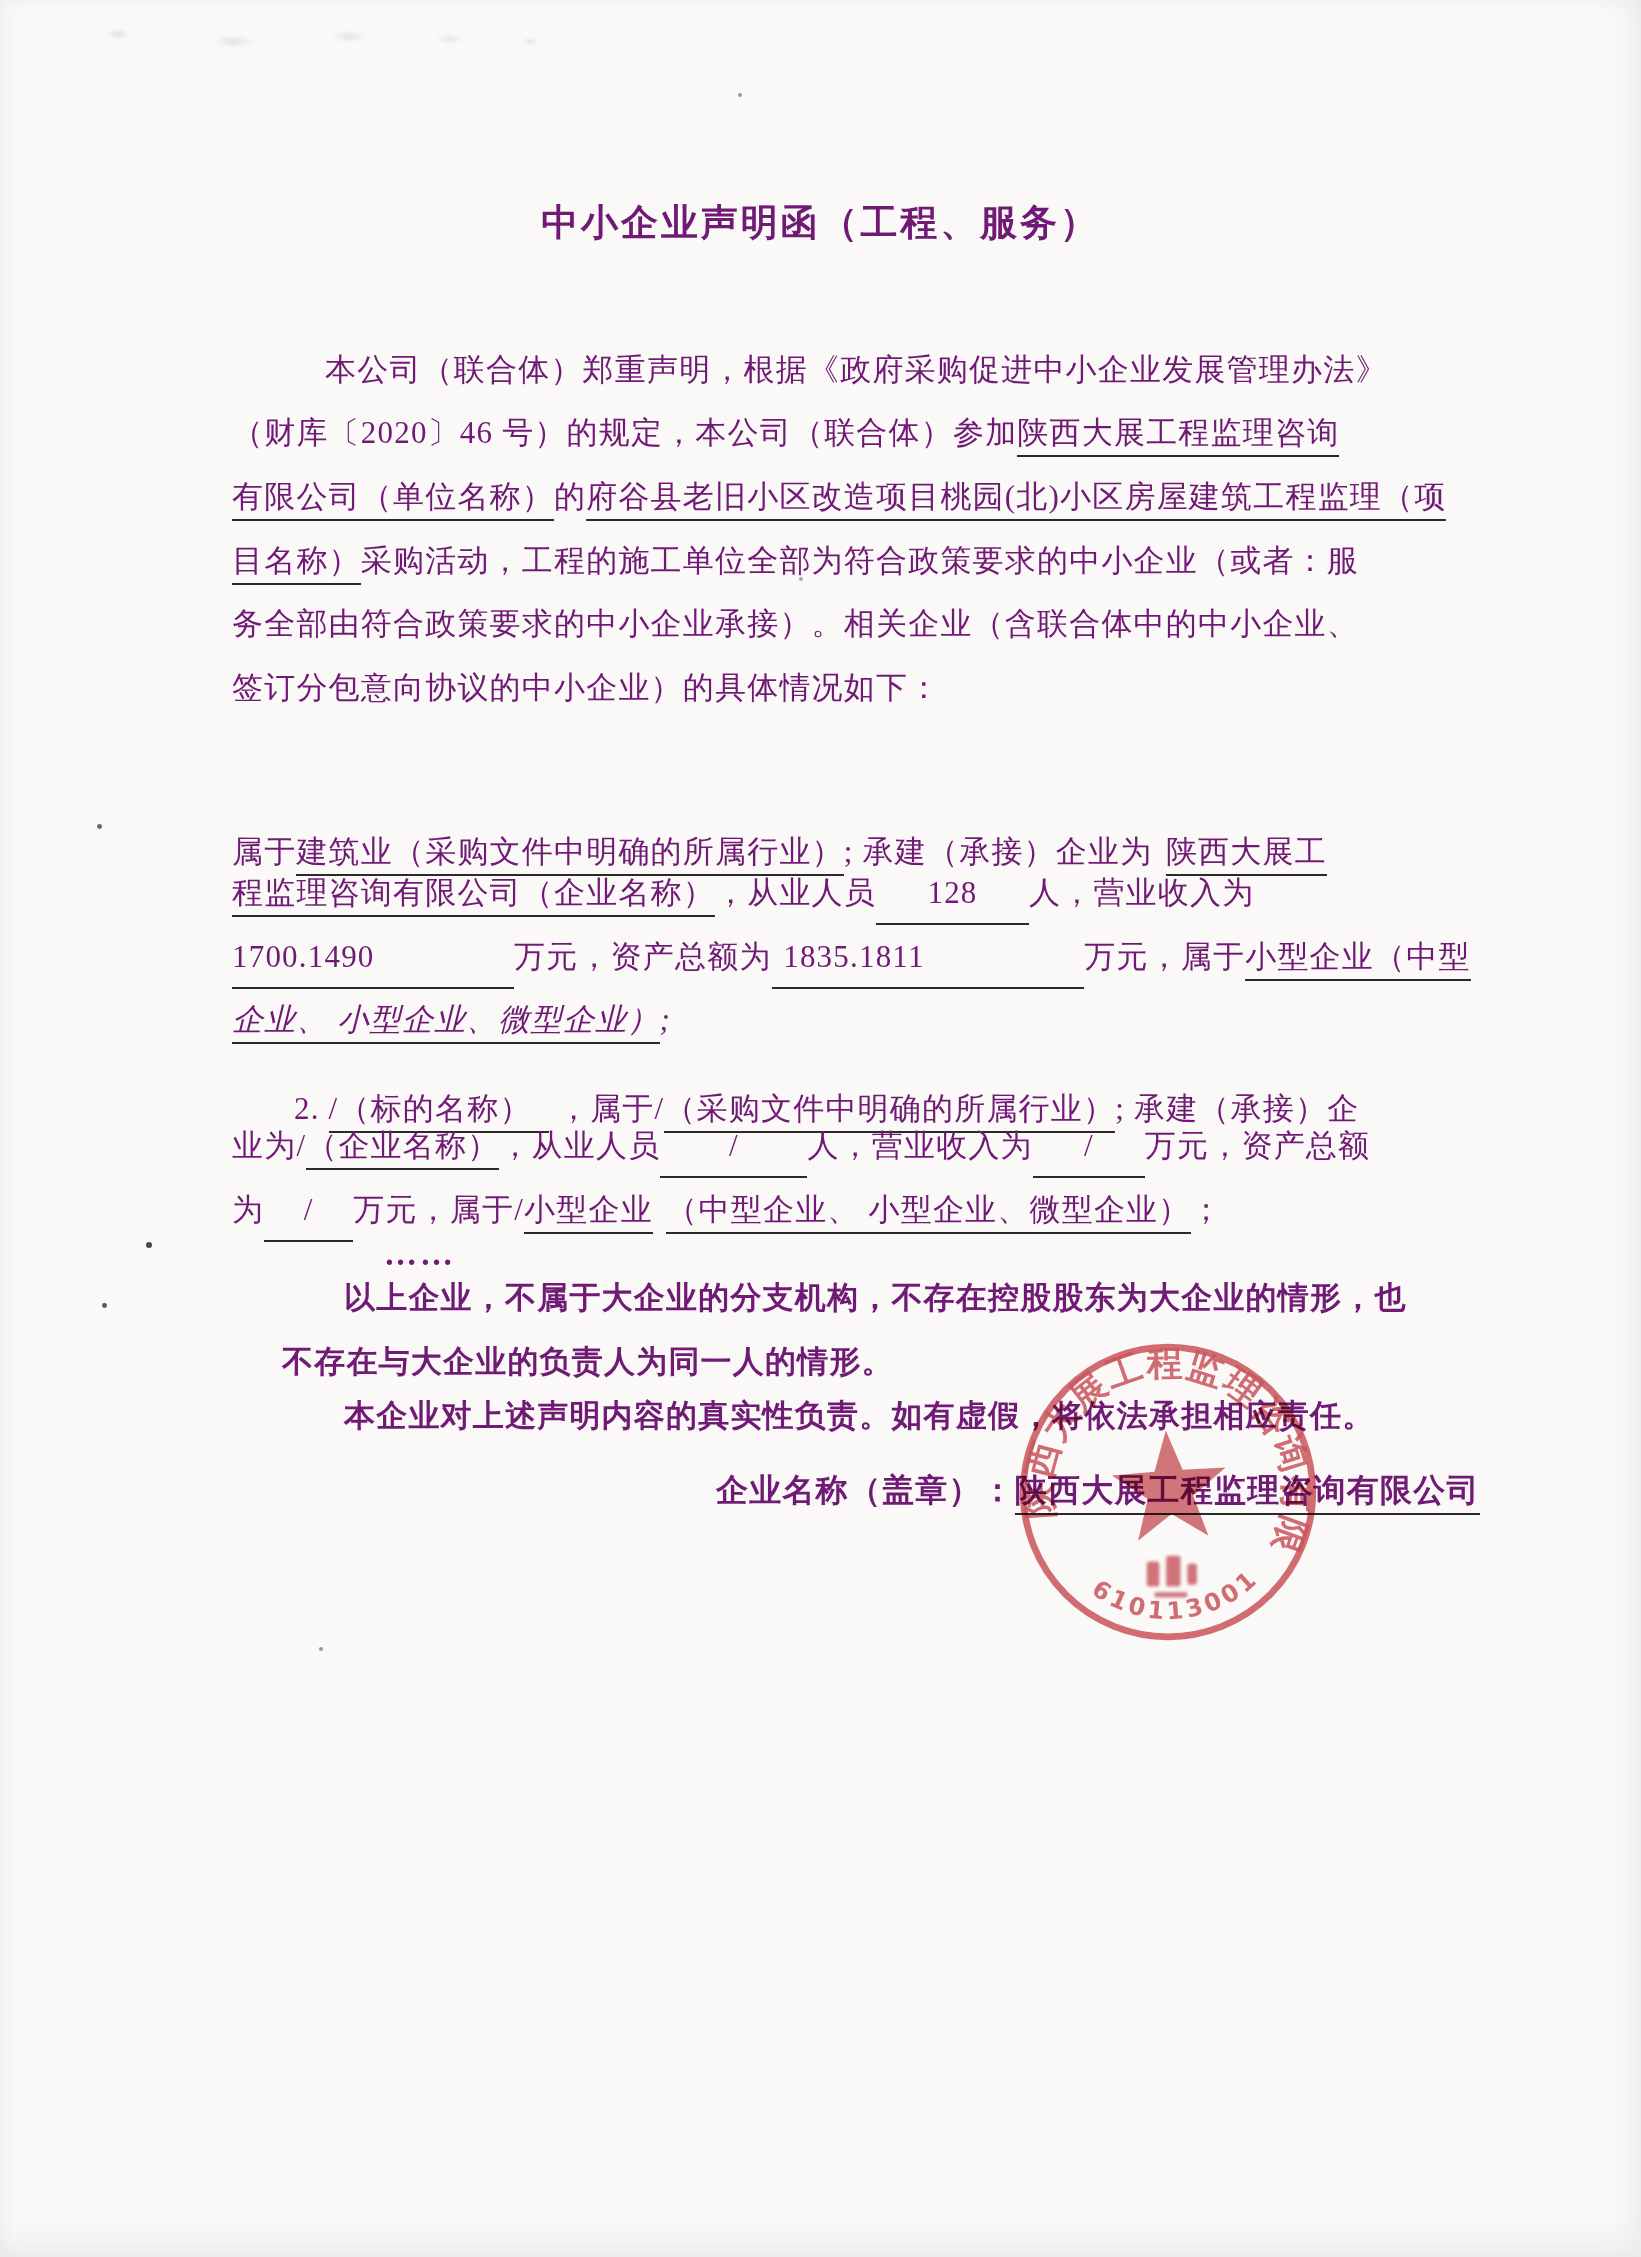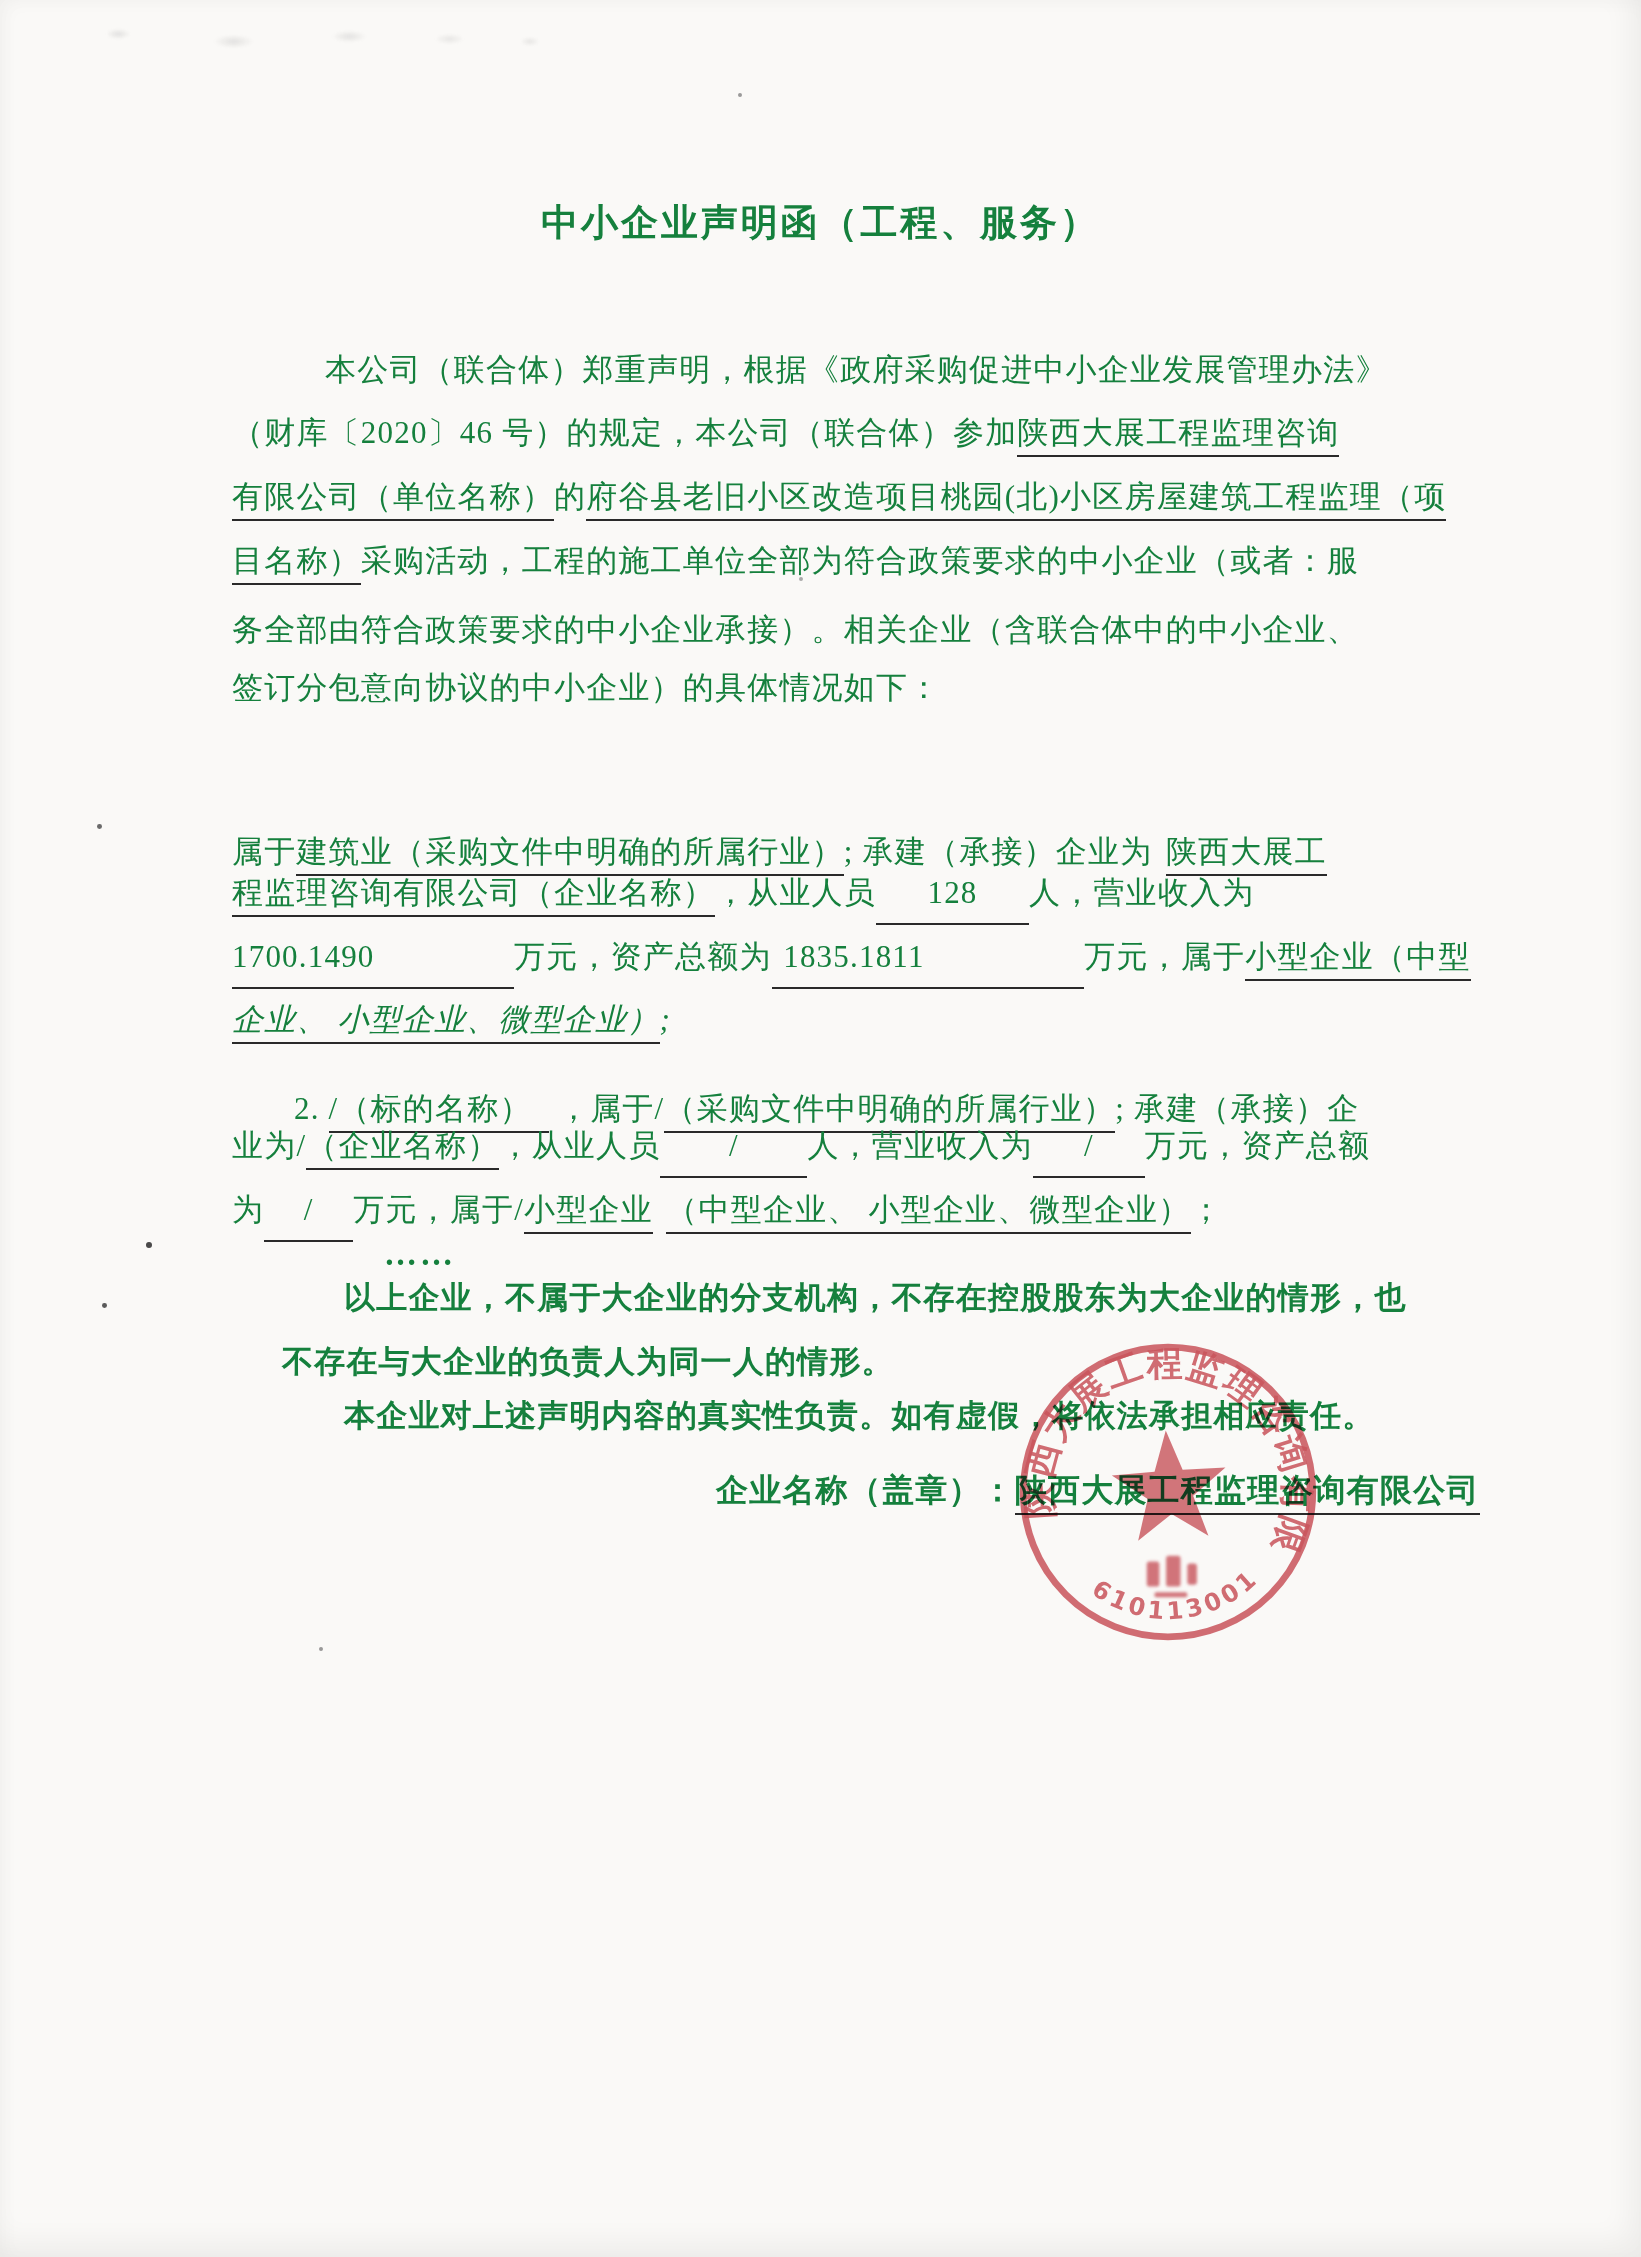--- a/index.html
+++ b/index.html
@@ -1,19 +1,19 @@
 <!DOCTYPE html>
 <html><head>
 <meta charset="utf-8">
 <style>
   html,body{margin:0;padding:0;}
   body{width:1641px;height:2257px;position:relative;background:#e8e6e2;
        font-family:"Liberation Serif","DejaVu Serif",serif;}
   .page{position:absolute;left:0;top:0;width:1641px;height:2257px;overflow:hidden;
-        background:#faf9f7;color:#15803d;}
+        background:#faf9f7;color:#701a75;}
   .page::after{content:"";position:absolute;inset:0;pointer-events:none;
         box-shadow:inset -9.7px -13.5px 29px rgba(0,0,0,.055), inset 5.8px 3.9px 17.4px rgba(0,0,0,.025);}
   .noise{position:absolute;left:58px;top:13.5px;width:502px;height:50px;
         background:
          radial-gradient(17.4px 7.7px at 12% 40%, rgba(120,120,120,.18), transparent 70%),
          radial-gradient(29px 9.7px at 35% 55%, rgba(110,110,110,.16), transparent 70%),
          radial-gradient(25px 8.7px at 58% 45%, rgba(120,120,120,.17), transparent 70%),
          radial-gradient(21px 7.7px at 78% 50%, rgba(130,130,130,.15), transparent 70%),
          radial-gradient(13.5px 6.8px at 94% 55%, rgba(120,120,120,.14), transparent 70%);
         filter:blur(1px);}
@@ -52,21 +52,21 @@
   </div>
   <div class="ln" style="top:411px;left:232px;">
     <span>（财库〔2020〕46 号）的规定，本公司（联合体）参加</span><span class="u">陕西大展工程监理咨询</span>
   </div>
   <div class="ln" style="top:475px;left:232px;">
     <span class="u">有限公司（单位名称）</span><span>的</span><span class="u">府谷县老旧小区改造项目桃园(北)小区房屋建筑工程监理（项</span>
   </div>
   <div class="ln" style="top:539px;left:232px;">
     <span class="u">目名称）</span><span>采购活动，工程的施工单位全部为符合政策要求的中小企业（或者：服</span>
   </div>
-  <div class="ln" style="top:602px;left:232px;margin-top:6px;">务全部由符合政策要求的中小企业承接）。相关企业（含联合体中的中小企业、</div>
+  <div class="ln" style="top:602px;left:232px;">务全部由符合政策要求的中小企业承接）。相关企业（含联合体中的中小企业、</div>
   <div class="ln" style="top:666px;left:232px;">签订分包意向协议的中小企业）的具体情况如下：</div>
 
   <div class="ln" style="top:807px;left:232px;margin-top:23px;">
     <span>属于</span><span class="u">建筑业（采购文件中明确的所属行业）</span><span>; 承建（承接）企业为</span><span class="u gap-l">陕西大展工</span>
   </div>
   <div class="ln" style="top:871px;left:232px;">
     <span class="u">程监理咨询有限公司（企业名称）</span><span>，从业人员</span><span class="fill" style="width:153px;">128</span><span>人，营业收入为</span>
   </div>
   <div class="ln" style="top:935px;left:232px;">
     <span class="fill fl" style="width:282px;">1700.1490</span><span>万元，资产总额为</span><span class="fill fl" style="width:301px;padding-left:11.6px;">1835.1811</span><span>万元，属于</span><span class="u">小型企业（中型</span>

